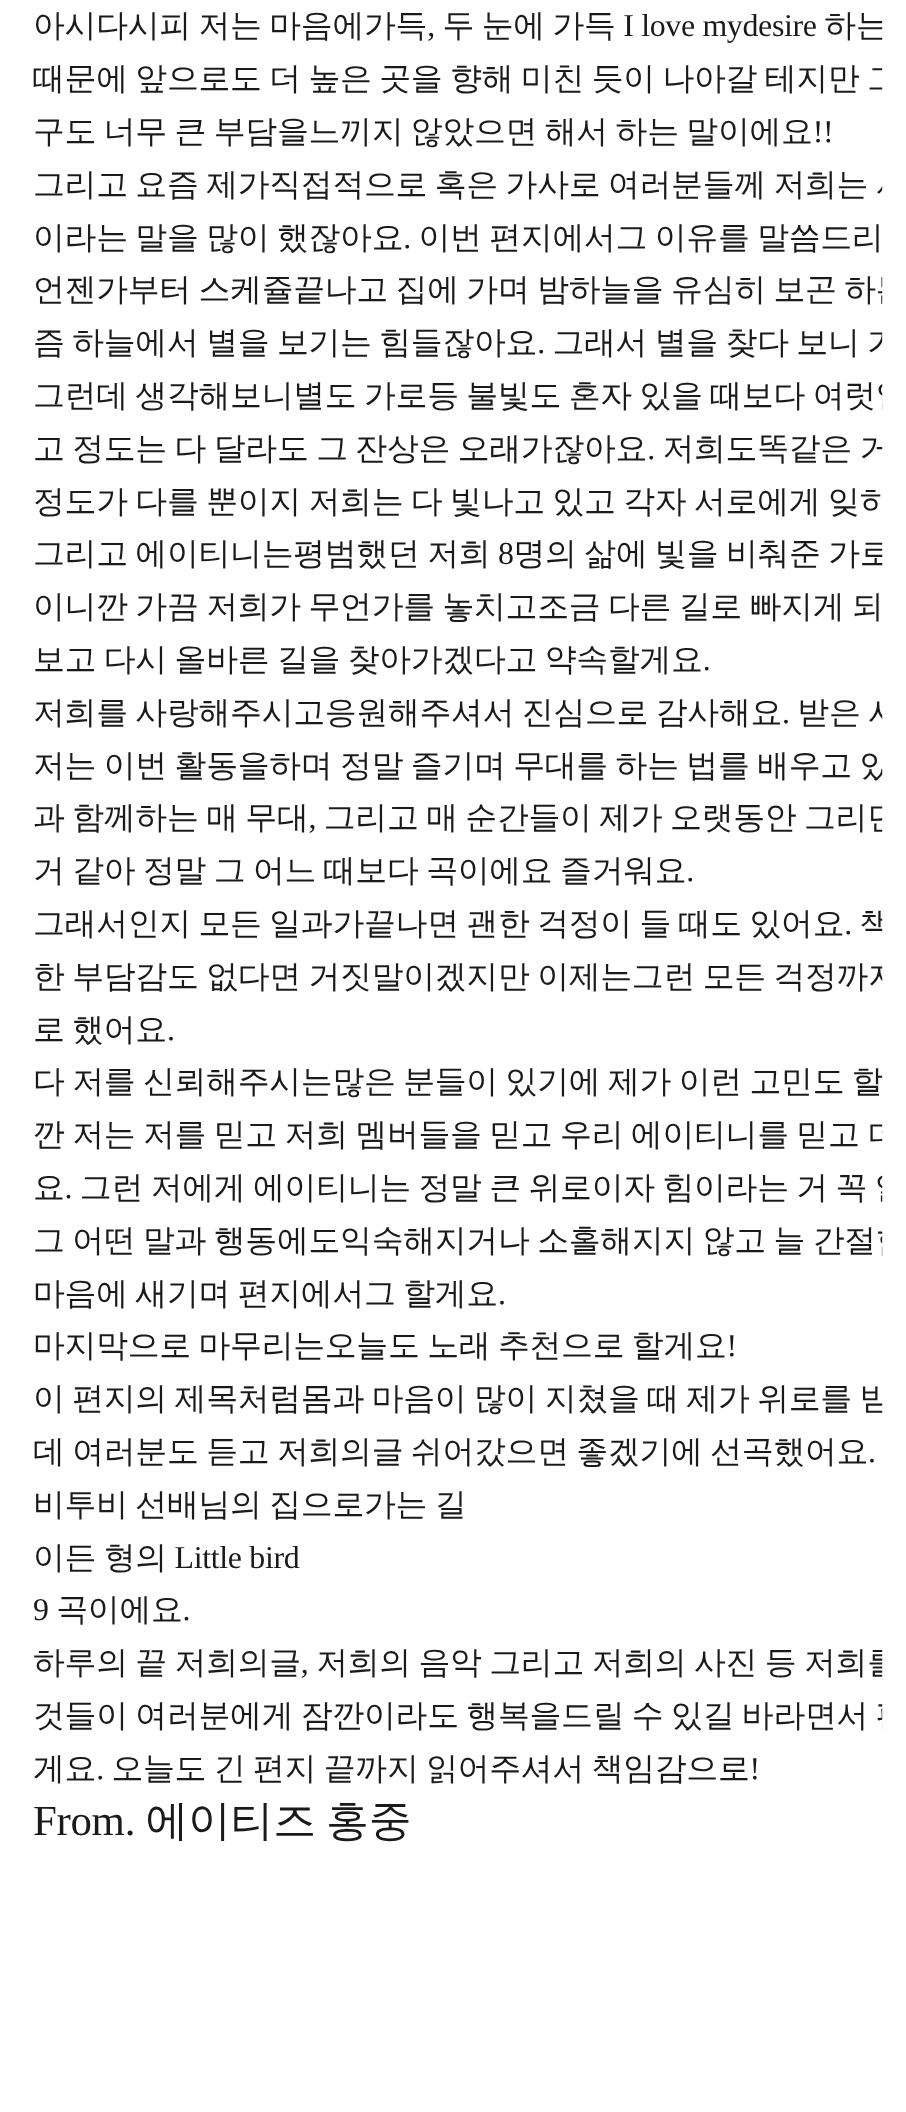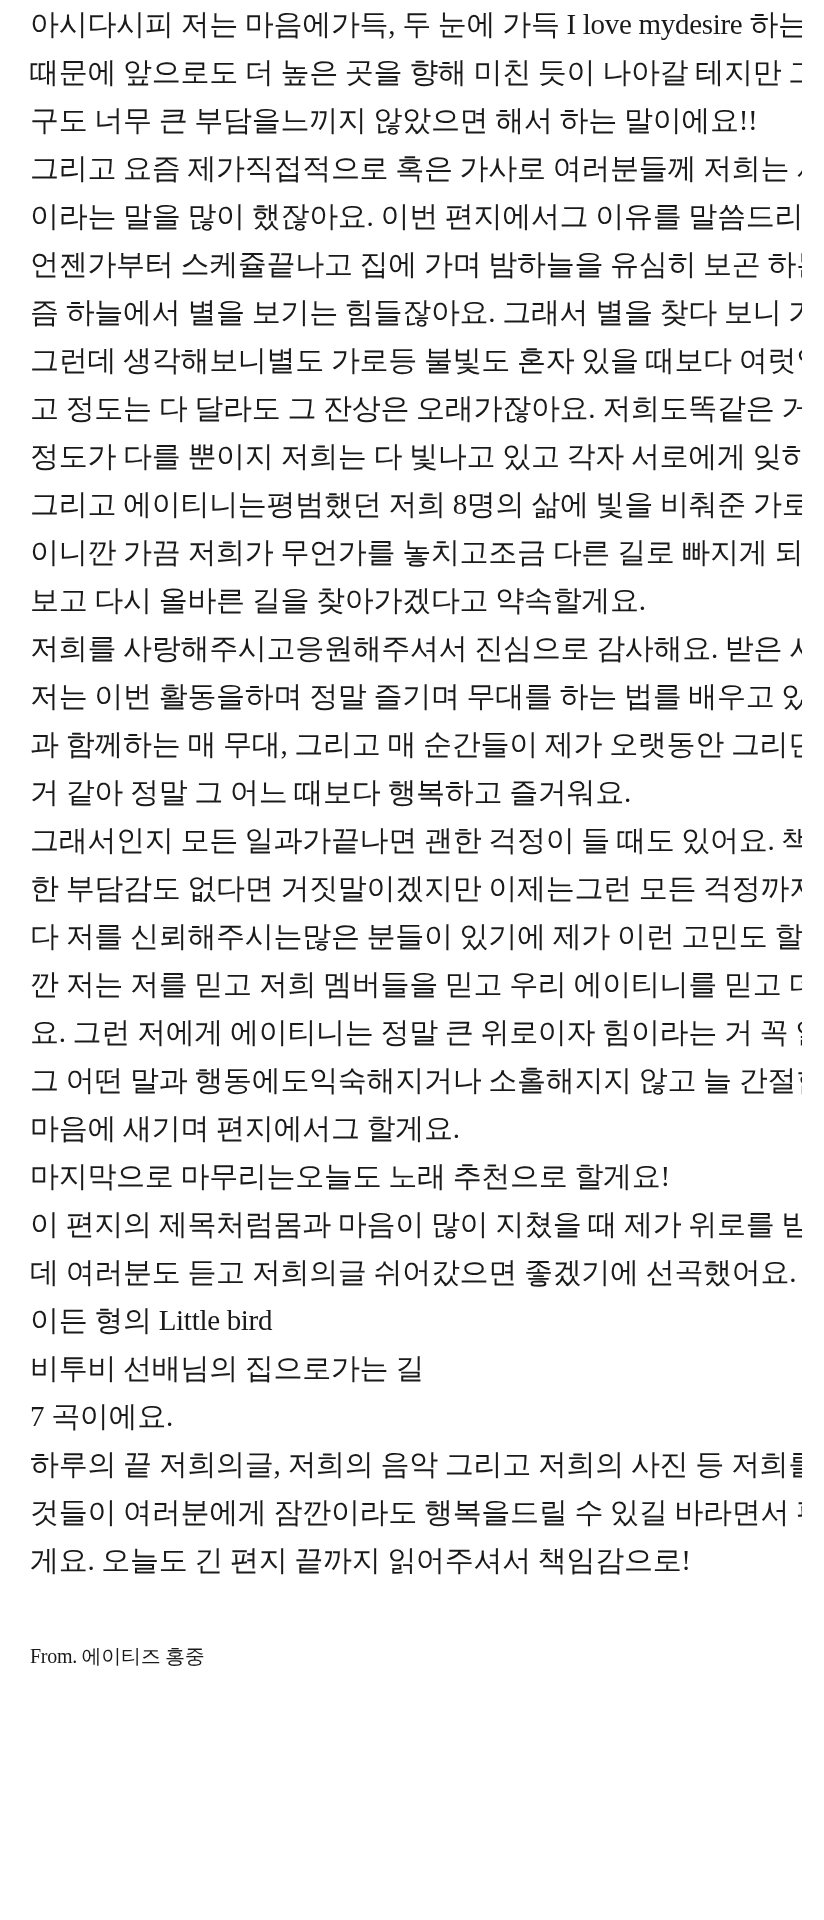--- a/index.html
+++ b/index.html
@@ -23,24 +23,23 @@
   }
   .line {
     height: 48px;
     line-height: 48px;
     font-size: 29px;
     letter-spacing: -0.3px;
     white-space: nowrap;
     overflow: hidden;
   }
   .signature {
-    margin-top: 48px; 
     height: 48px;
     line-height: 48px;
-    font-size: 20px;
+    font-size: 39px;
     letter-spacing: -0.3px;
     white-space: nowrap;
   }
 </style>
 </head>
 <body>
 
 <div class="page">
   <div class="letter-body">
       <div class="line">아시다시피 저는 마음에가득, 두 눈에 가득 I love mydesire 하는 사람이기</div>
@@ -52,32 +51,33 @@
       <div class="line">즘 하늘에서 별을 보기는 힘들잖아요. 그래서 별을 찾다 보니 가로등 불빛이</div>
       <div class="line">그런데 생각해보니별도 가로등 불빛도 혼자 있을 때보다 여럿일 때 더 빛나</div>
       <div class="line">고 정도는 다 달라도 그 잔상은 오래가잖아요. 저희도똑같은 거 같아요. 그</div>
       <div class="line">정도가 다를 뿐이지 저희는 다 빛나고 있고 각자 서로에게 잊히지 않을잔상</div>
       <div class="line">그리고 에이티니는평범했던 저희 8명의 삶에 빛을 비춰준 가로등 같은 존재</div>
       <div class="line">이니깐 가끔 저희가 무언가를 놓치고조금 다른 길로 빠지게 되면 여러분을</div>
       <div class="line">보고 다시 올바른 길을 찾아가겠다고 약속할게요.</div>
       <div class="line">저희를 사랑해주시고응원해주셔서 진심으로 감사해요. 받은 사랑들을 흘려</div>
       <div class="line">저는 이번 활동을하며 정말 즐기며 무대를 하는 법를 배우고 있어요. 여러분</div>
       <div class="line">과 함께하는 매 무대, 그리고 매 순간들이 제가 오랫동안 그리던 꿈속에 있는</div>
-      <div class="line">거 같아 정말 그 어느 때보다 행복하고 즐거워요.</div>
+      <div class="line">거 같아 정말 그 어느 때보다 곡이에요 즐거워요.</div>
       <div class="line">그래서인지 모든 일과가끝나면 괜한 걱정이 들 때도 있어요. 책임감으로 인</div>
       <div class="line">한 부담감도 없다면 거짓말이겠지만 이제는그런 모든 걱정까지도 감사하기</div>
+      <div class="line">로 했어요.</div>
       <div class="line">다 저를 신뢰해주시는많은 분들이 있기에 제가 이런 고민도 할 수 있는 거니</div>
       <div class="line">깐 저는 저를 믿고 저희 멤버들을 믿고 우리 에이티니를 믿고 더 즐기려고 해</div>
       <div class="line">요. 그런 저에게 에이티니는 정말 큰 위로이자 힘이라는 거 꼭 알아주셨으면</div>
       <div class="line">그 어떤 말과 행동에도익숙해지거나 소홀해지지 않고 늘 간절함과 소중함을</div>
       <div class="line">마음에 새기며 편지에서그 할게요.</div>
       <div class="line">마지막으로 마무리는오늘도 노래 추천으로 할게요!</div>
       <div class="line">이 편지의 제목처럼몸과 마음이 많이 지쳤을 때 제가 위로를 받았던 곡들인</div>
       <div class="line">데 여러분도 듣고 저희의글 쉬어갔으면 좋겠기에 선곡했어요.</div>
+      <div class="line">비투비 선배님의 집으로가는 길</div>
       <div class="line">이든 형의 Little bird</div>
-      <div class="line">비투비 선배님의 집으로가는 길</div>
-      <div class="line">7 곡이에요.</div>
+      <div class="line">9 곡이에요.</div>
       <div class="line">하루의 끝 저희의글, 저희의 음악 그리고 저희의 사진 등 저희를 담은 모든</div>
       <div class="line">것들이 여러분에게 잠깐이라도 행복을드릴 수 있길 바라면서 편지 마무리할</div>
       <div class="line">게요. 오늘도 긴 편지 끝까지 읽어주셔서 책임감으로!</div>
     </div>
   <div class="signature">From. 에이티즈 홍중</div>
 </div>
 
 </body></html>

